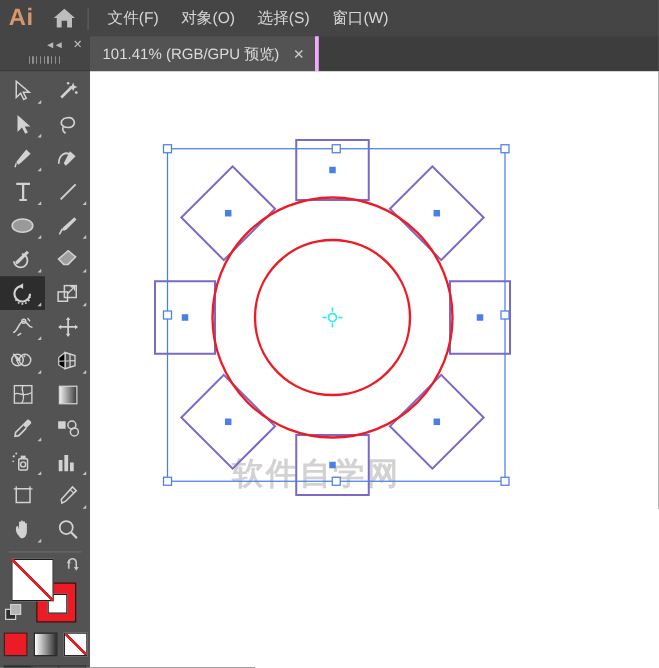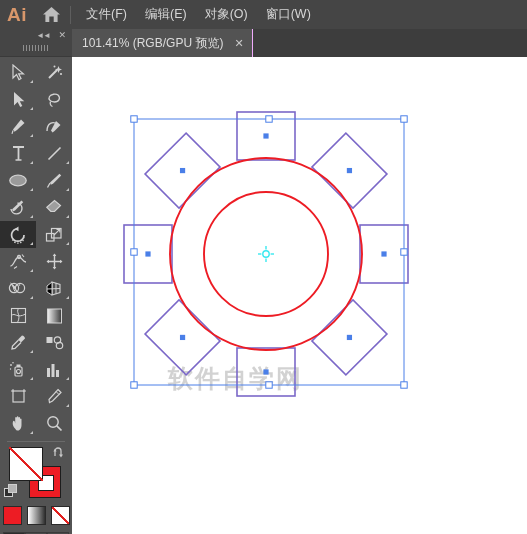--- a/index.html
+++ b/index.html
@@ -27,21 +27,21 @@
   }
 
   
   .tabbar{
     position:absolute; left:0; top:29px; width:527px; height:28px;
     background:#3d3d3d;
   }
   .doc-tab{
     position:absolute; left:72px; top:0; height:28px;
     background:#535353; display:flex; align-items:center;
-    padding:0 8px 0 10px; border-right:1px solid #f0abfc;
+    padding:0 8px 0 10px; border-right:3px solid #f0abfc;
   }
   .doc-tab .title{ color:#dcdcdc; font-size:12px; white-space:nowrap; }
   .doc-tab .tab-close{ color:#c9c9c9; font-size:11px; margin-left:11px; font-weight:bold; }
 
   
   .toolhdr{
     position:absolute; left:0; top:29px; width:72px; height:28px;
     background:#454545; border-bottom:1px solid #3a3a3a;
   }
   .toolhdr .collapse{
@@ -112,21 +112,21 @@
   .dmode.active{ background:#2d2d2d; }
 
   
   .canvas{
     position:absolute; left:72px; top:57px; width:455px; height:477px;
     background:#ffffff; overflow:hidden;
   }
   .art{ position:absolute; left:0; top:0; width:455px; height:477px; }
   .watermark{
     position:absolute; left:96px; top:305px; width:170px;
-    pointer-events:none; user-select:none;
+    text-align:center; pointer-events:none; user-select:none;
   }
   .wm-cn{
     font-size:25px; font-weight:bold; color:#b8b8b8; opacity:.62;
     letter-spacing:2px; font-family:"DejaVu Sans",sans-serif;
   }
   .wm-en{
     font-size:10px; color:#c2c2c2; opacity:.72; letter-spacing:2.2px; margin-top:-2px;
   }
 </style>
 </head>
@@ -137,22 +137,22 @@
   <div class="menubar">
     <div class="ai-logo">Ai</div>
     <div class="home-btn">
       <svg width="19" height="17" viewBox="0 0 19 17">
         <path d="M9.5 1 L18 8.4 L15.6 8.4 L15.6 16 L11.7 16 L11.7 10.6 L7.3 10.6 L7.3 16 L3.4 16 L3.4 8.4 L1 8.4 Z" fill="#bdbdbd"></path>
       </svg>
     </div>
     <div class="menu-sep"></div>
     <div class="menu-items">
       <div class="menu-item">文件(F)</div>
-      <div class="menu-item">编辑(E)</div>
       <div class="menu-item">对象(O)</div>
+      <div class="menu-item">选择(S)</div>
       <div class="menu-item">窗口(W)</div>
     </div>
   </div>
 
   <div class="tabbar">
     <div class="doc-tab">
       <span class="title">101.41% (RGB/GPU 预览)</span>
       <span class="tab-close">✕</span>
     </div>
   </div>

